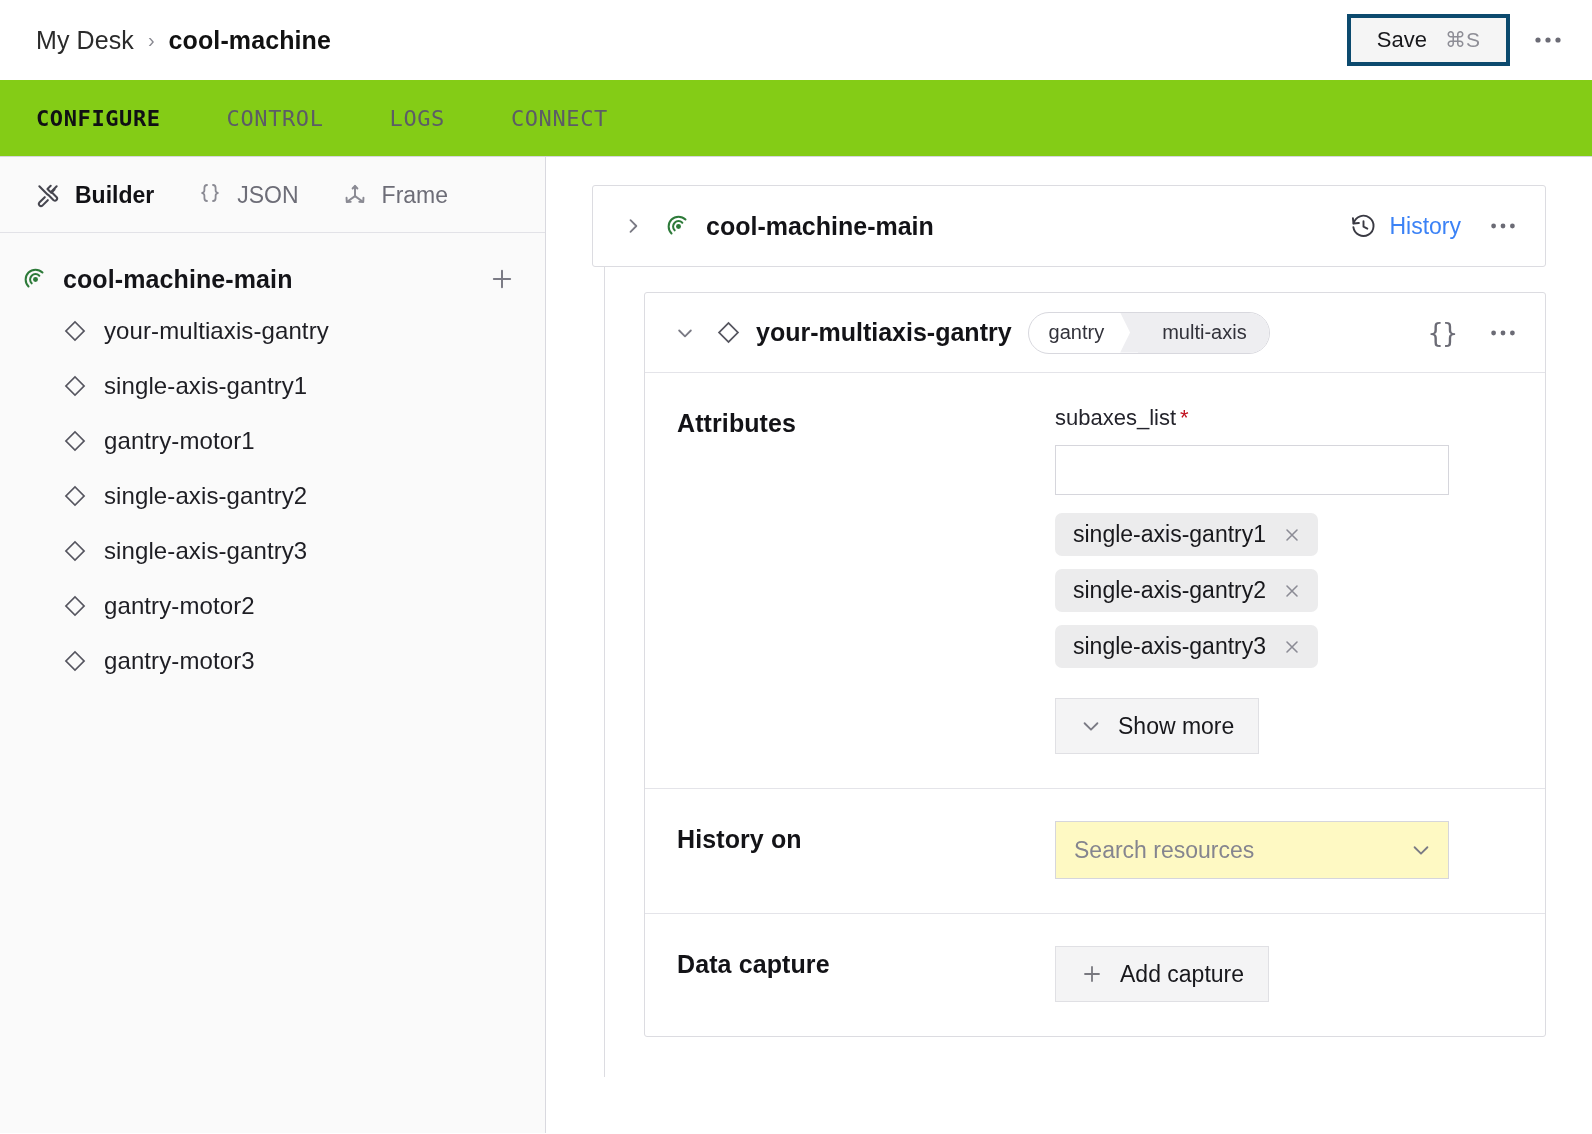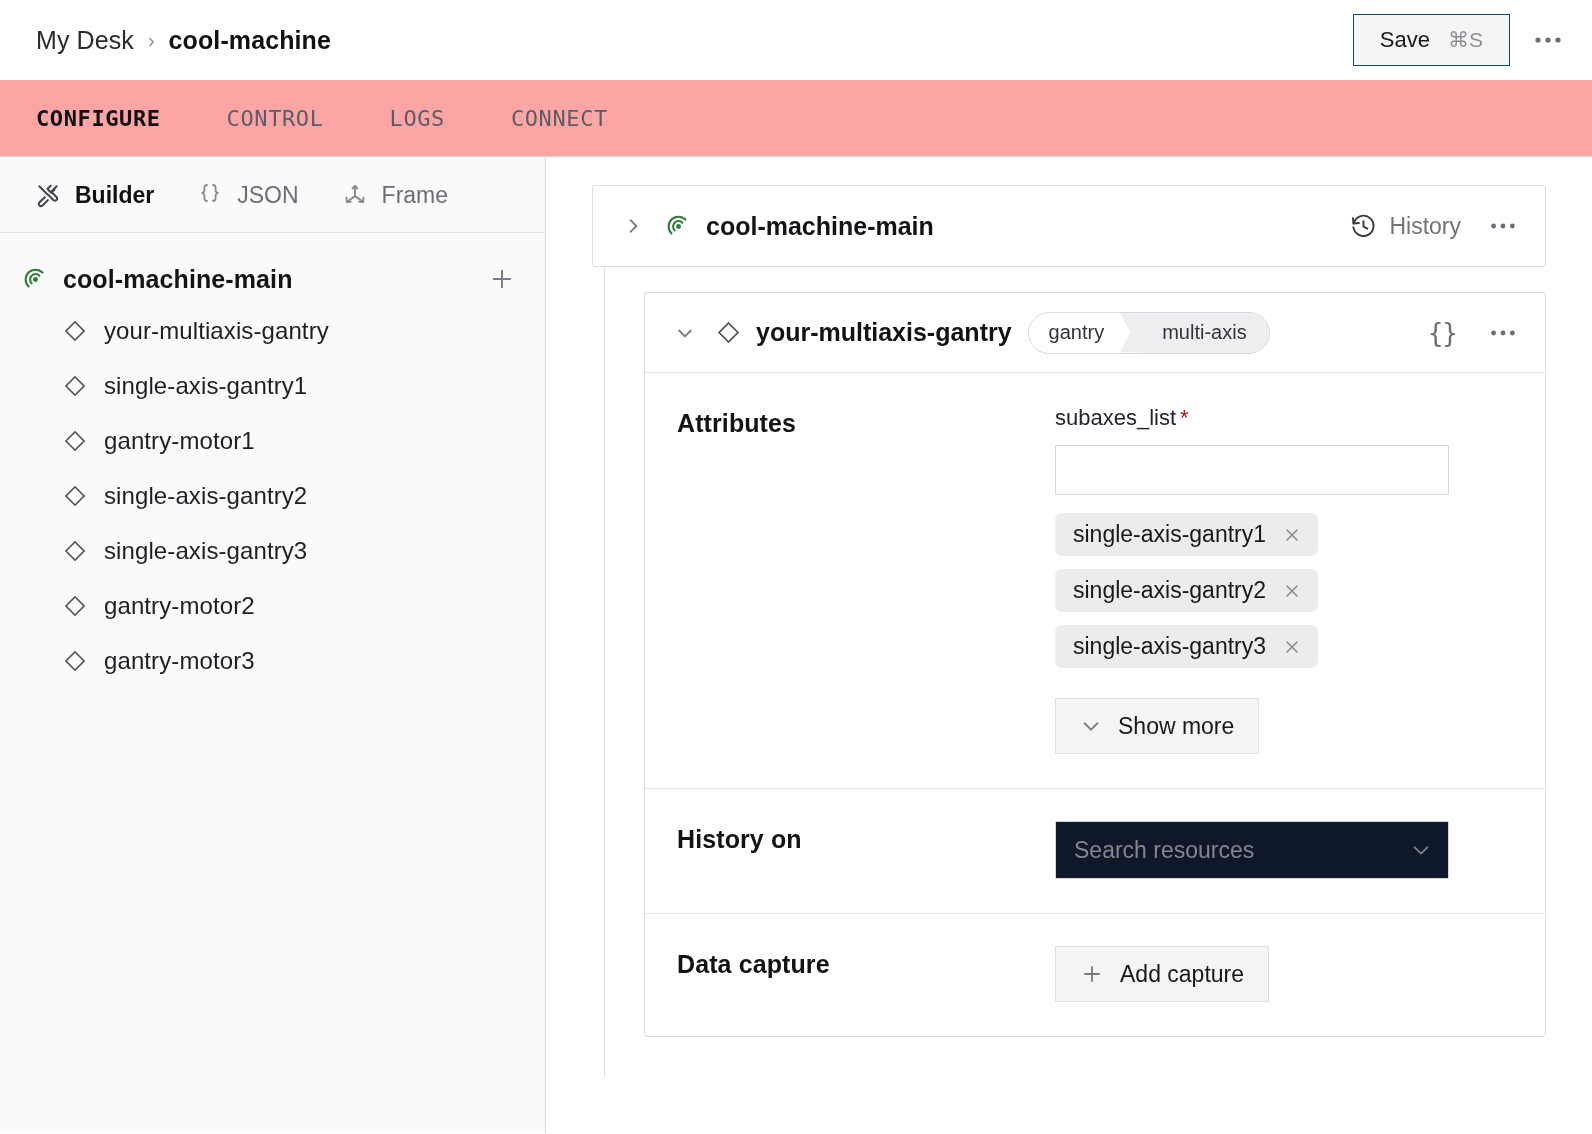--- a/index.html
+++ b/index.html
@@ -38,35 +38,35 @@
   }
   .live-label { font-size: 23px; color: #22662c; }
 
   .topbar-right {
     position: absolute; right: 24px; top: 0; height: 80px;
     display: flex; align-items: center; gap: 18px;
   }
   .save-btn {
     display: inline-flex; align-items: center; gap: 18px;
     height: 52px; padding: 0 26px;
-    background: #f5f5f5; border: 1px solid #0c4a6e;
+    background: #f5f5f5; border: 4px solid #0c4a6e;
     font-size: 22px; color: #18181b; cursor: pointer;
   }
   .save-kbd { color: #8e8e96; font-size: 21px; }
   .kebab {
     display: inline-flex; align-items: center; justify-content: center;
     width: 40px; height: 40px; cursor: pointer;
     color: #6b6b75; font-size: 28px; letter-spacing: 2px;
     line-height: 0;
   }
 
   
   .tabbar {
     height: 77px;
-    background: #fca5a5;
+    background: #84cc16;
     border-bottom: 1px solid #d6d6dc;
     display: flex; align-items: center;
     padding-left: 36px;
     gap: 0;
   }
   .tab {
     font-family: "DejaVu Sans Mono", monospace;
     font-size: 22px;
     letter-spacing: .6px;
     color: #5c5c66;
@@ -137,21 +137,21 @@
     height: 82px;
     display: flex; align-items: center;
     padding: 0 22px 0 30px;
     background: #fff;
   }
   .chev-right { color: #7a7a84; font-size: 22px; margin-right: 22px; cursor: pointer; }
   .machine-name { font-size: 25px; font-weight: 700; color: #131317; margin-left: 14px; }
   .card-machine-actions { margin-left: auto; display: flex; align-items: center; gap: 22px; }
   .history-btn {
     display: inline-flex; align-items: center; gap: 12px;
-    font-size: 23px; color: #737373; cursor: pointer;
+    font-size: 23px; color: #3b82f6; cursor: pointer;
   }
 
   
   .nested-wrap { position: relative; margin-top: 25px; padding-left: 52px; }
   .nested-wrap::before {
     content: ""; position: absolute;
     left: 12px; top: -25px; bottom: -40px;
     width: 1px; background: #dcdce1;
   }
 
@@ -243,21 +243,21 @@
     height: 56px; padding: 0 24px;
     background: #f4f4f5; border: 1px solid #e0e0e4;
     font-size: 23px; color: #18181c; cursor: pointer;
     margin-top: 30px;
   }
   .ghost-btn.nomargin { margin-top: 0; }
   .plus-sign { color: #78787f; font-size: 26px; line-height: 0; }
 
   .select-box {
     width: 394px; height: 58px;
-    border: 1px solid #d6d6dc; background: #0f172a;
+    border: 1px solid #d6d6dc; background: #fef9c3;
     display: flex; align-items: center;
     padding: 0 16px 0 18px; cursor: pointer;
   }
   .select-placeholder { font-size: 23px; color: #85858f; }
   .select-chev { margin-left: auto; color: #7a7a84; font-size: 20px; }
 
   .icon-svg { display: block; }
 </style>
 </head>
 <body>

